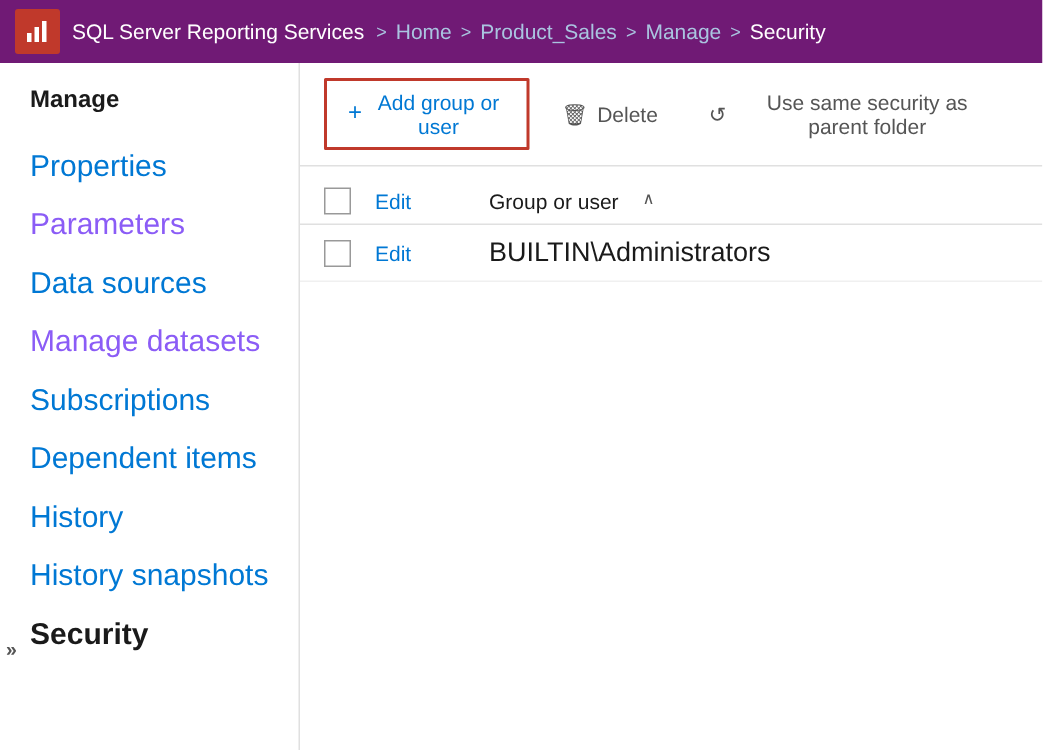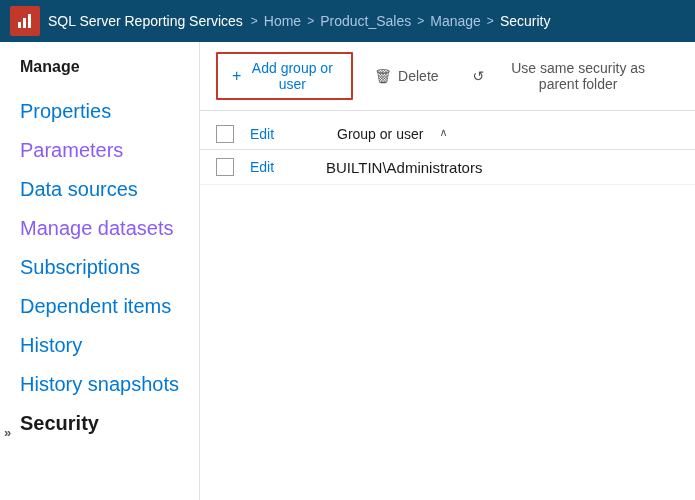--- a/index.html
+++ b/index.html
@@ -1,20 +1,20 @@
 <!DOCTYPE html>
 <html><head>
   <meta charset="utf-8">
   <style>
     * { margin: 0; padding: 0; box-sizing: border-box; }
     body { font-family: 'Segoe UI', Arial, sans-serif; font-size: 14px; background: #fff; width: 695px; height: 500px; overflow: hidden; }
 
     
     .navbar {
-      background: #0c4a6e;
+      background: #701a75;
       height: 42px;
       display: flex;
       align-items: center;
       padding: 4px 10px;
       gap: 8px;
     }
     .navbar-logo {
       background: #c0392b;
       width: 30px;
       height: 30px;
@@ -158,21 +158,20 @@
       color: #0078d4;
       font-weight: 400;
     }
     .table-header-group {
       font-size: 14px;
       color: #1a1a1a;
       font-weight: 400;
       display: flex;
       align-items: flex-start;
       gap: 16px;
-      margin-left: 11px;
     }
     .sort-arrow { font-size: 11px; color: #555; }
 
     .table-row {
       display: flex;
       align-items: center;
       padding: 8px 16px;
       gap: 16px;
       border-bottom: 1px solid #f0f0f0;
     }
@@ -184,21 +183,21 @@
       flex-shrink: 0;
       cursor: pointer;
     }
     .row-edit {
       width: 60px;
       font-size: 14px;
       color: #0078d4;
       cursor: pointer;
     }
     .row-user {
-      font-size: 15px;
+      font-size: 18px;
       color: #1a1a1a;
     }
 
     .trash-icon { font-size: 14px; }
     .refresh-icon { font-size: 14px; }
   </style>
 </head>
 <body>
 
 <div class="navbar">

